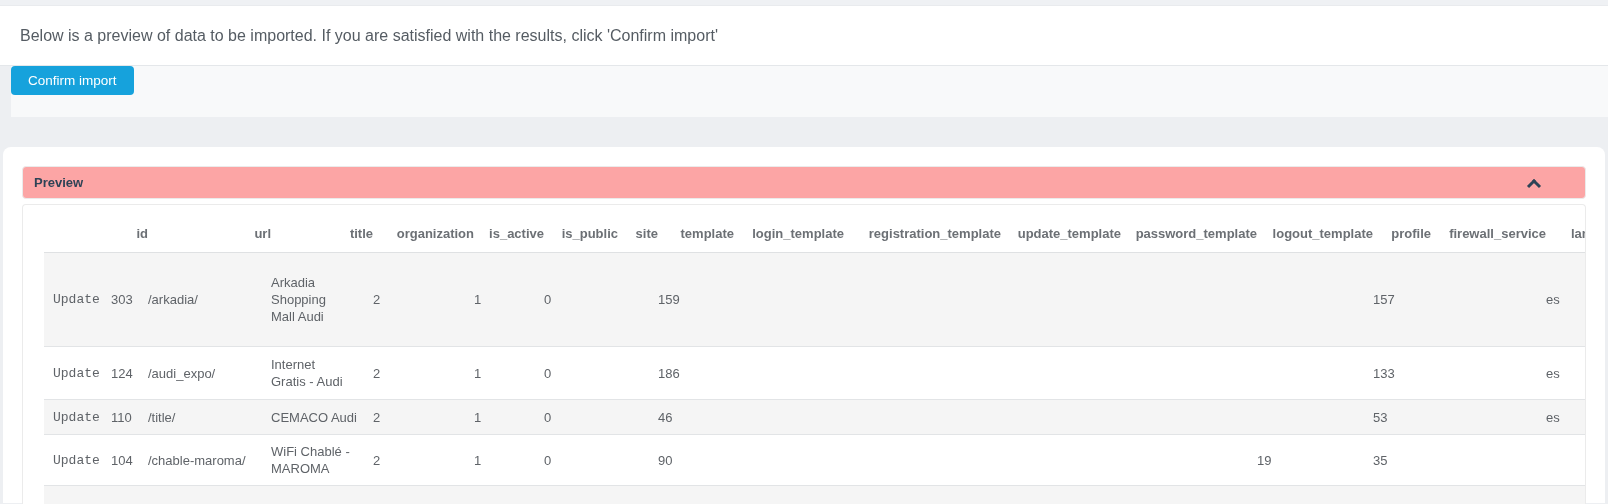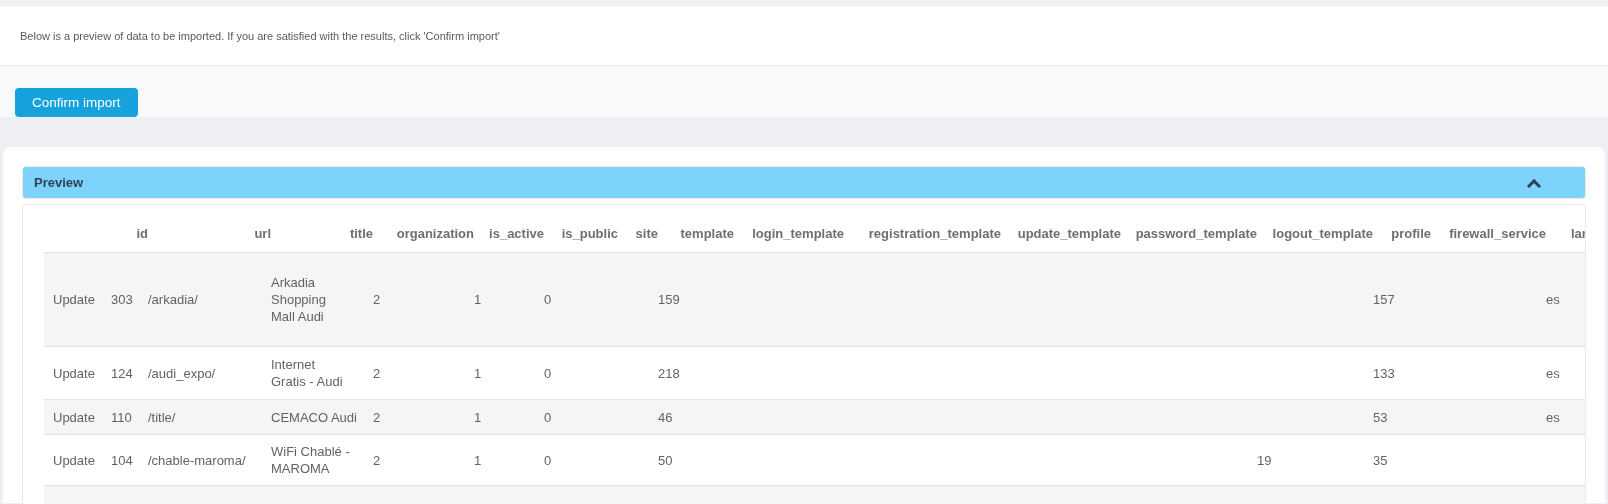--- a/index.html
+++ b/index.html
@@ -11,28 +11,29 @@
   }
   
   .top-strip { height: 6px; background: #eff1f4; border-bottom: 1px solid #e9ebee; }
 
   
   .message-bar {
     height: 60px; background: #ffffff;
     border-bottom: 1px solid #e4e7ea;
     display: flex; align-items: center;
     padding-left: 20px;
-    font-size: 11px; color: #555c63;
+    font-size: 16px; color: #555c63;
   }
 
   
   .toolbar {
     height: 51px; background: #f8f9fa;
-    display: flex; align-items: flex-end;
-    padding-left: 15px;
+    display: flex; align-items: flex-start;
+    padding-left: 0;
+    margin-left: 11px;
   }
   .btn-primary {
     background: #16a2dc; color: #ffffff;
     border: none; border-radius: 4px;
     height: 29px; padding: 0 17px;
     font-size: 13.5px; font-family: inherit;
     cursor: pointer; line-height: 29px;
   }
 
   
@@ -41,21 +42,21 @@
     background: #ffffff; height: 356px;
     border-radius: 8px 8px 0 0;
     padding: 19px 19px 0 19px;
   }
 
   
   .panel-header {
     position: relative;
     height: 33px;
     border: 1px solid #ebebeb; border-radius: 4px;
-    background: #7dd3fc;
+    background: #fca5a5;
     display: flex; align-items: center;
     padding-left: 11px;
     cursor: pointer;
     margin-bottom: 5px;
   }
   .panel-title { font-size: 13px; font-weight: 700; color: #2e4356; }
   .chevron-wrap { position: absolute; right: 46px; top: 14px; }
   .chevron-up {
     display: block; width: 10px; height: 10px;
     border-top: 3px solid #2e4356; border-left: 3px solid #2e4356;
@@ -77,21 +78,21 @@
     font-size: 13px; color: #5f6368;
   }
   table.preview th {
     text-align: right; font-weight: 700; color: #6c7075;
     padding: 15px 0 11px 0; font-size: 13px;
     white-space: nowrap; overflow: hidden;
   }
   table.preview thead tr { border-bottom: 1px solid #dfe1e3; }
   table.preview tbody tr { border-bottom: 1px solid #e2e4e6; }
   table.preview td { vertical-align: middle; overflow: hidden; white-space: nowrap; }
-  td.action-cell { padding-left: 9px; }
+  td.action-cell { padding-left: 9px; font-family: Liberation Mono, monospace; }
   tr.stripe { background: #f5f5f5; }
   .cell-title { white-space: pre-line; line-height: 17px; display: inline-block; }
   .th-clip { display: inline-block; width: 20px; overflow: hidden; white-space: nowrap; vertical-align: bottom; }
 </style>
 </head>
 <body>
 
 <div class="top-strip"></div>
 
 <div class="message-bar">
@@ -179,21 +180,21 @@
           <tr style="height:53px">
             <td class="action-cell">Update</td>
             <td>124</td>
             <td>/audi_expo/</td>
             <td><span class="cell-title">Internet
 Gratis - Audi</span></td>
             <td>2</td>
             <td>1</td>
             <td>0</td>
             <td></td>
-            <td>218</td>
+            <td>186</td>
             <td></td>
             <td></td>
             <td></td>
             <td></td>
             <td></td>
             <td>133</td>
             <td></td>
             <td>es</td>
           </tr>
           <tr class="stripe" style="height:35px">
@@ -218,21 +219,21 @@
           <tr style="height:51px">
             <td class="action-cell">Update</td>
             <td>104</td>
             <td>/chable-maroma/</td>
             <td><span class="cell-title">WiFi Chablé -
 MAROMA</span></td>
             <td>2</td>
             <td>1</td>
             <td>0</td>
             <td></td>
-            <td>50</td>
+            <td>90</td>
             <td></td>
             <td></td>
             <td></td>
             <td></td>
             <td>19</td>
             <td>35</td>
             <td></td>
             <td></td>
           </tr>
           <tr class="stripe" style="height:40px">

